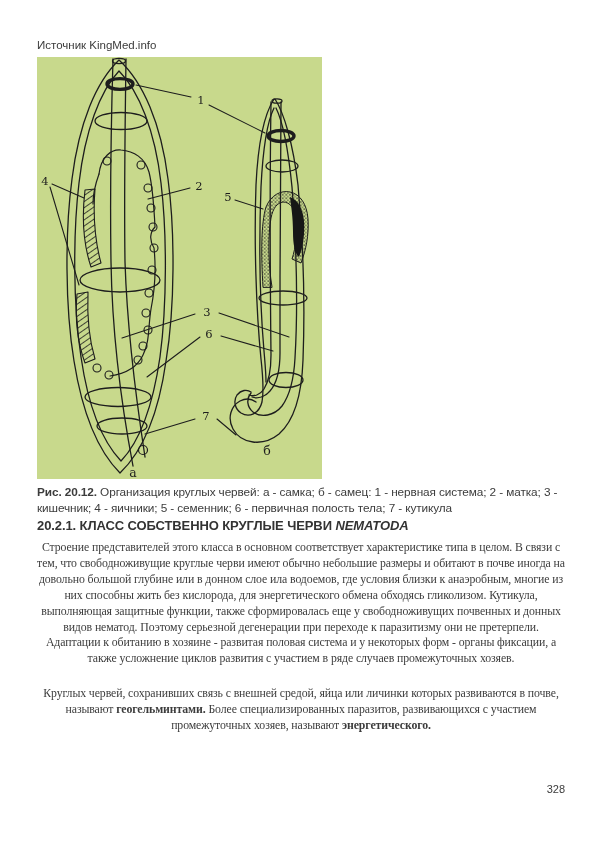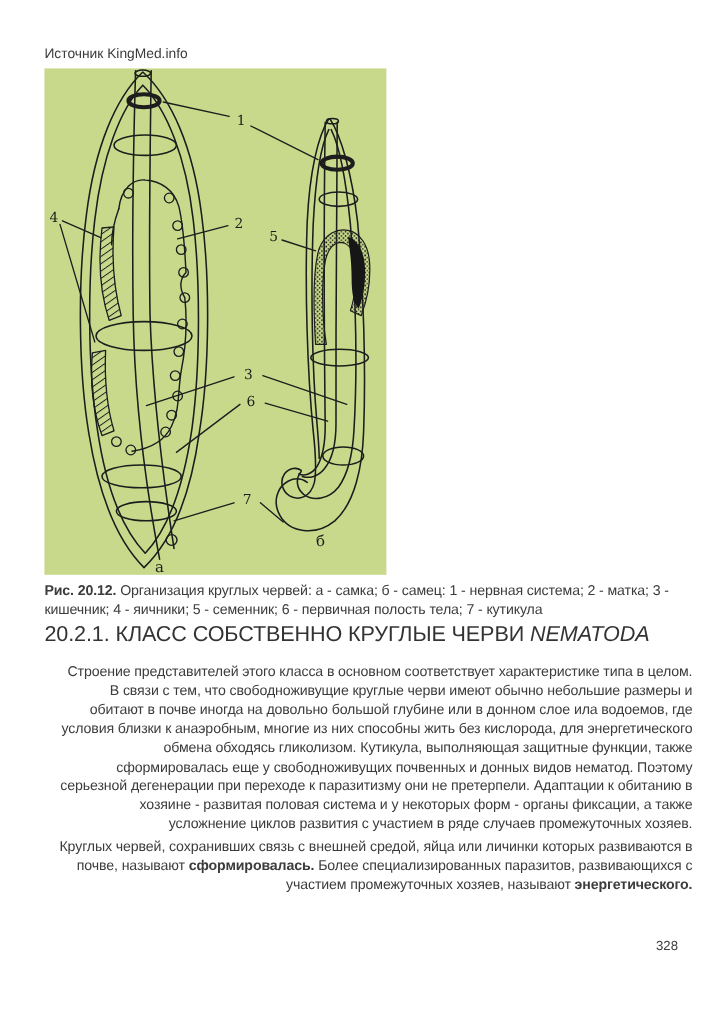--- a/index.html
+++ b/index.html
@@ -18,28 +18,28 @@
     width:285px; height:422px;
     background:#c8d98c;
   }
   .caption{
     position:absolute; left:37px; top:485px; width:528px; margin:0;
     font-size:11.8px; line-height:15.8px; color:#3c3c3c;
     letter-spacing:-0.1px;
   }
   .heading{
     position:absolute; left:37px; top:518px; width:528px; margin:0;
-    font-size:18px; font-weight:400; color:#333333;
+    font-size:13px; font-weight:700; color:#333333;
     letter-spacing:-0.1px;
   }
   .lat{font-style:italic;}
   .body{
-    position:absolute; left:37px; width:528px; margin:12px;
+    position:absolute; left:37px; width:528px; margin:0;
     font-size:11.8px; line-height:15.9px; color:#3c3c3c;
-    letter-spacing:-0.1px; text-align:right;
+    letter-spacing:-0.1px; text-align:center;font-family:Liberation Serif, serif;
   }
   .p1{top:540px;}
   .p2{top:686px;}
   .b{font-weight:700;}
   .pagenum{
     position:absolute; right:35px; top:783px;
     font-size:11px; color:#3c3c3c;
   }
   svg text{font-family:"DejaVu Serif", serif;}
 </style>
@@ -143,17 +143,17 @@
       </g>
     </svg>
   </div>
 
   <p class="caption"><span class="b">Рис. 20.12.</span><span> Организация круглых червей: а - самка; б - самец: 1 - нервная система; 2 - матка; 3 - кишечник; 4 - яичники; 5 - семенник; 6 - первичная полость тела; 7 - кутикула</span></p>
 
   <h2 class="heading"><span>20.2.1. КЛАСС СОБСТВЕННО КРУГЛЫЕ ЧЕРВИ</span> <span class="lat">NEMATODA</span></h2>
 
   <p class="body p1">Строение представителей этого класса в основном соответствует характеристике типа в целом. В связи с тем, что свободноживущие круглые черви имеют обычно небольшие размеры и обитают в почве иногда на довольно большой глубине или в донном слое ила водоемов, где условия близки к анаэробным, многие из них способны жить без кислорода, для энергетического обмена обходясь гликолизом. Кутикула, выполняющая защитные функции, также сформировалась еще у свободноживущих почвенных и донных видов нематод. Поэтому серьезной дегенерации при переходе к паразитизму они не претерпели. Адаптации к обитанию в хозяине - развитая половая система и у некоторых форм - органы фиксации, а также усложнение циклов развития с участием в ряде случаев промежуточных хозяев.</p>
 
-  <p class="body p2"><span>Круглых червей, сохранивших связь с внешней средой, яйца или личинки которых развиваются в почве, называют </span><span class="b">сформировалась.</span><span> Более специализированных паразитов, развивающихся с участием промежуточных хозяев, называют </span><span class="b">энергетического.</span></p>
+  <p class="body p2"><span>Круглых червей, сохранивших связь с внешней средой, яйца или личинки которых развиваются в почве, называют </span><span class="b">геогельминтами.</span><span> Более специализированных паразитов, развивающихся с участием промежуточных хозяев, называют </span><span class="b">энергетического.</span></p>
 
   <div class="pagenum">328</div>
 
 </div>
 
 </body></html>

